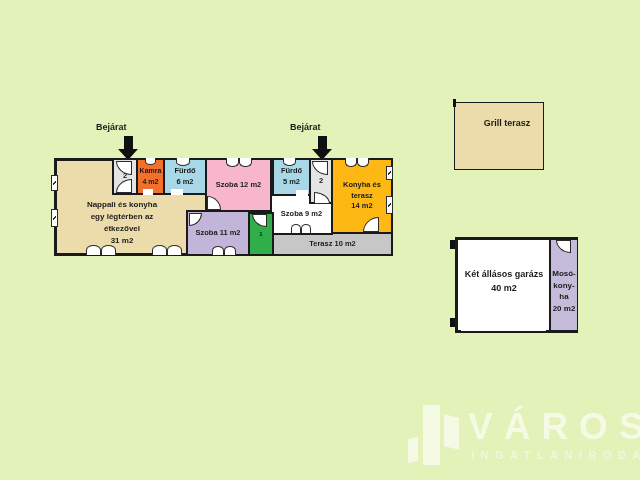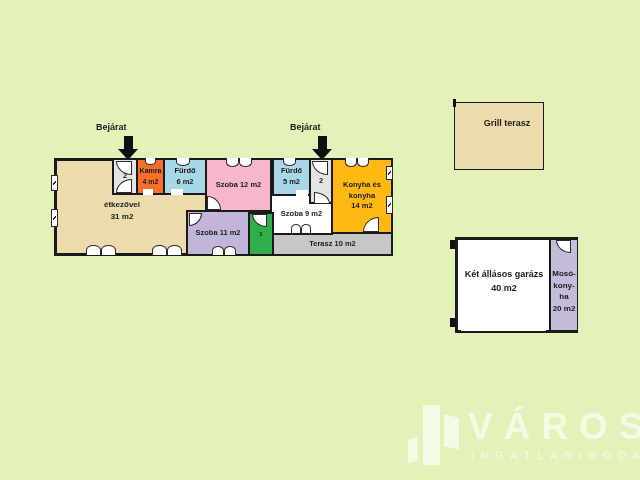--- a/index.html
+++ b/index.html
@@ -102,29 +102,31 @@
     <span>Fürdő</span>
     <span>5 m2</span>
   </div>
 
   <div class="room" style="left: 309px; top: 158px; width: 24px; height: 46px; background: rgb(228, 228, 228);">
     <span>2</span>
   </div>
 
   <div class="room" style="left: 331px; top: 158px; width: 62px; height: 76px; background: rgb(253, 184, 19);">
     <span>Konyha és</span>
-    <span>konyha</span>
+    <span>terasz</span>
     <span>14 m2</span>
   </div>
 
   <div class="room" style="left: 248px; top: 212px; width: 26px; height: 44px; font-size: 6px; background: rgb(47, 174, 73);">
     <span>1</span>
   </div>
 
   <div class="rlabel" style="left:60px; top:199px; width:124px;">
+    <div>Nappali és konyha</div>
+    <div>egy légtérben az</div>
     <div>étkezővel</div>
     <div>31 m2</div>
   </div>
 
   <div class="win" style="left:51px; top:175px; width:7px; height:16px;"></div>
   <div class="win" style="left:51px; top:209px; width:7px; height:18px;"></div>
   <div class="win" style="left:386px; top:166px; width:7px; height:14px;"></div>
   <div class="win" style="left:386px; top:196px; width:7px; height:18px;"></div>
 
   <div class="dd" style="left:86px; top:245px; width:30px; height:10px;">

